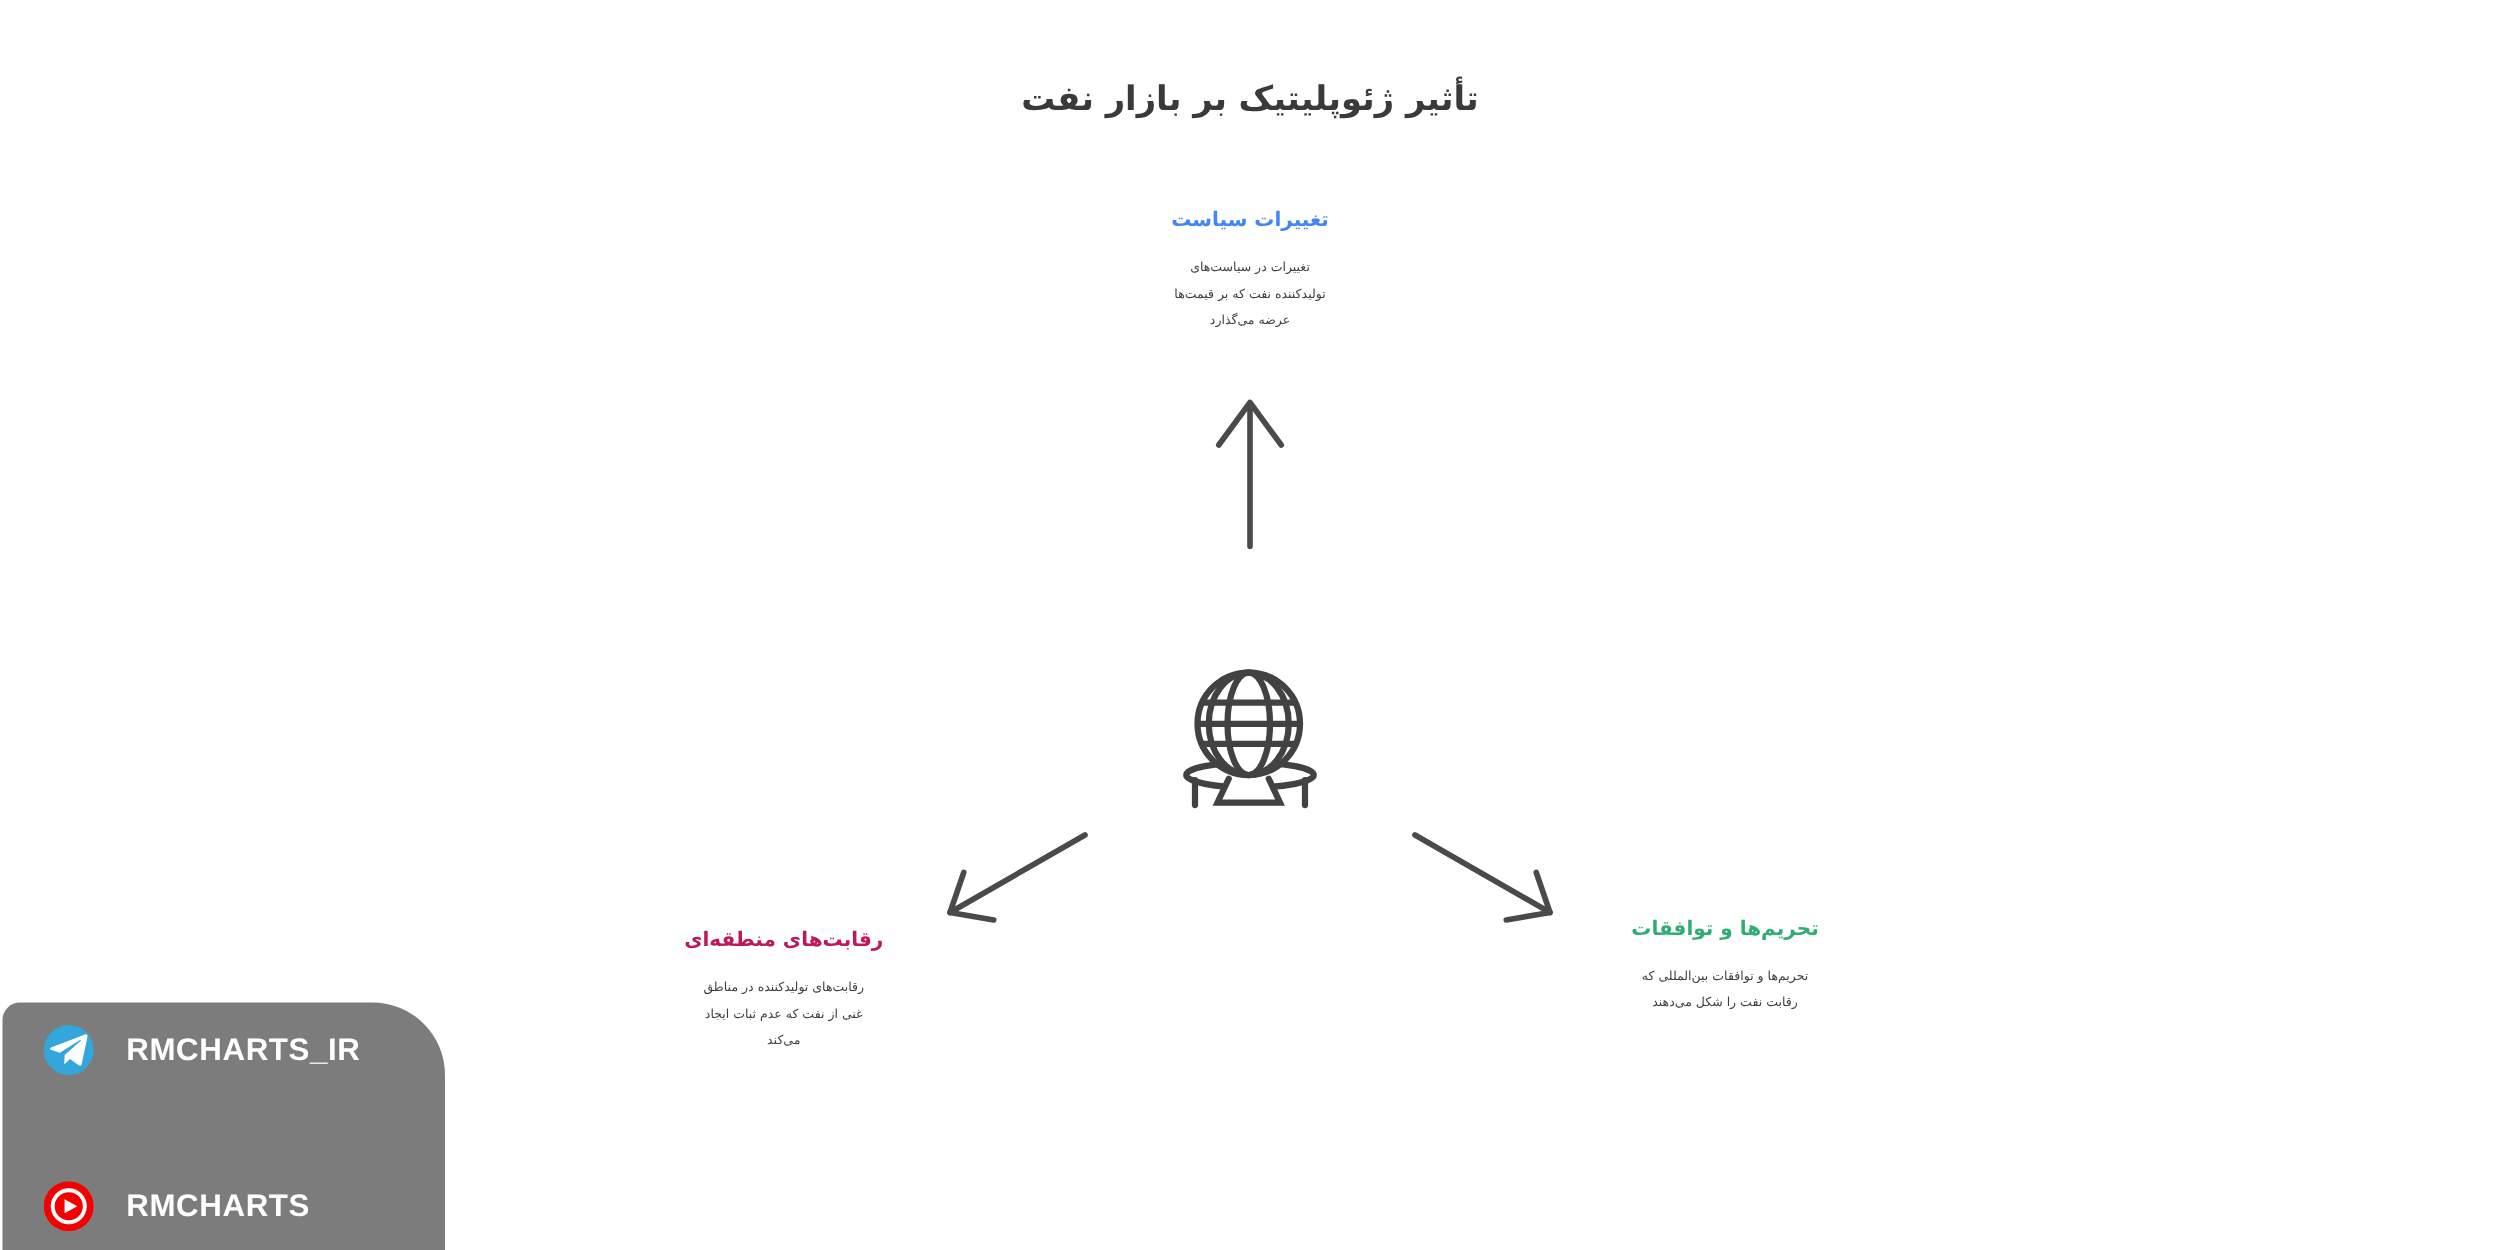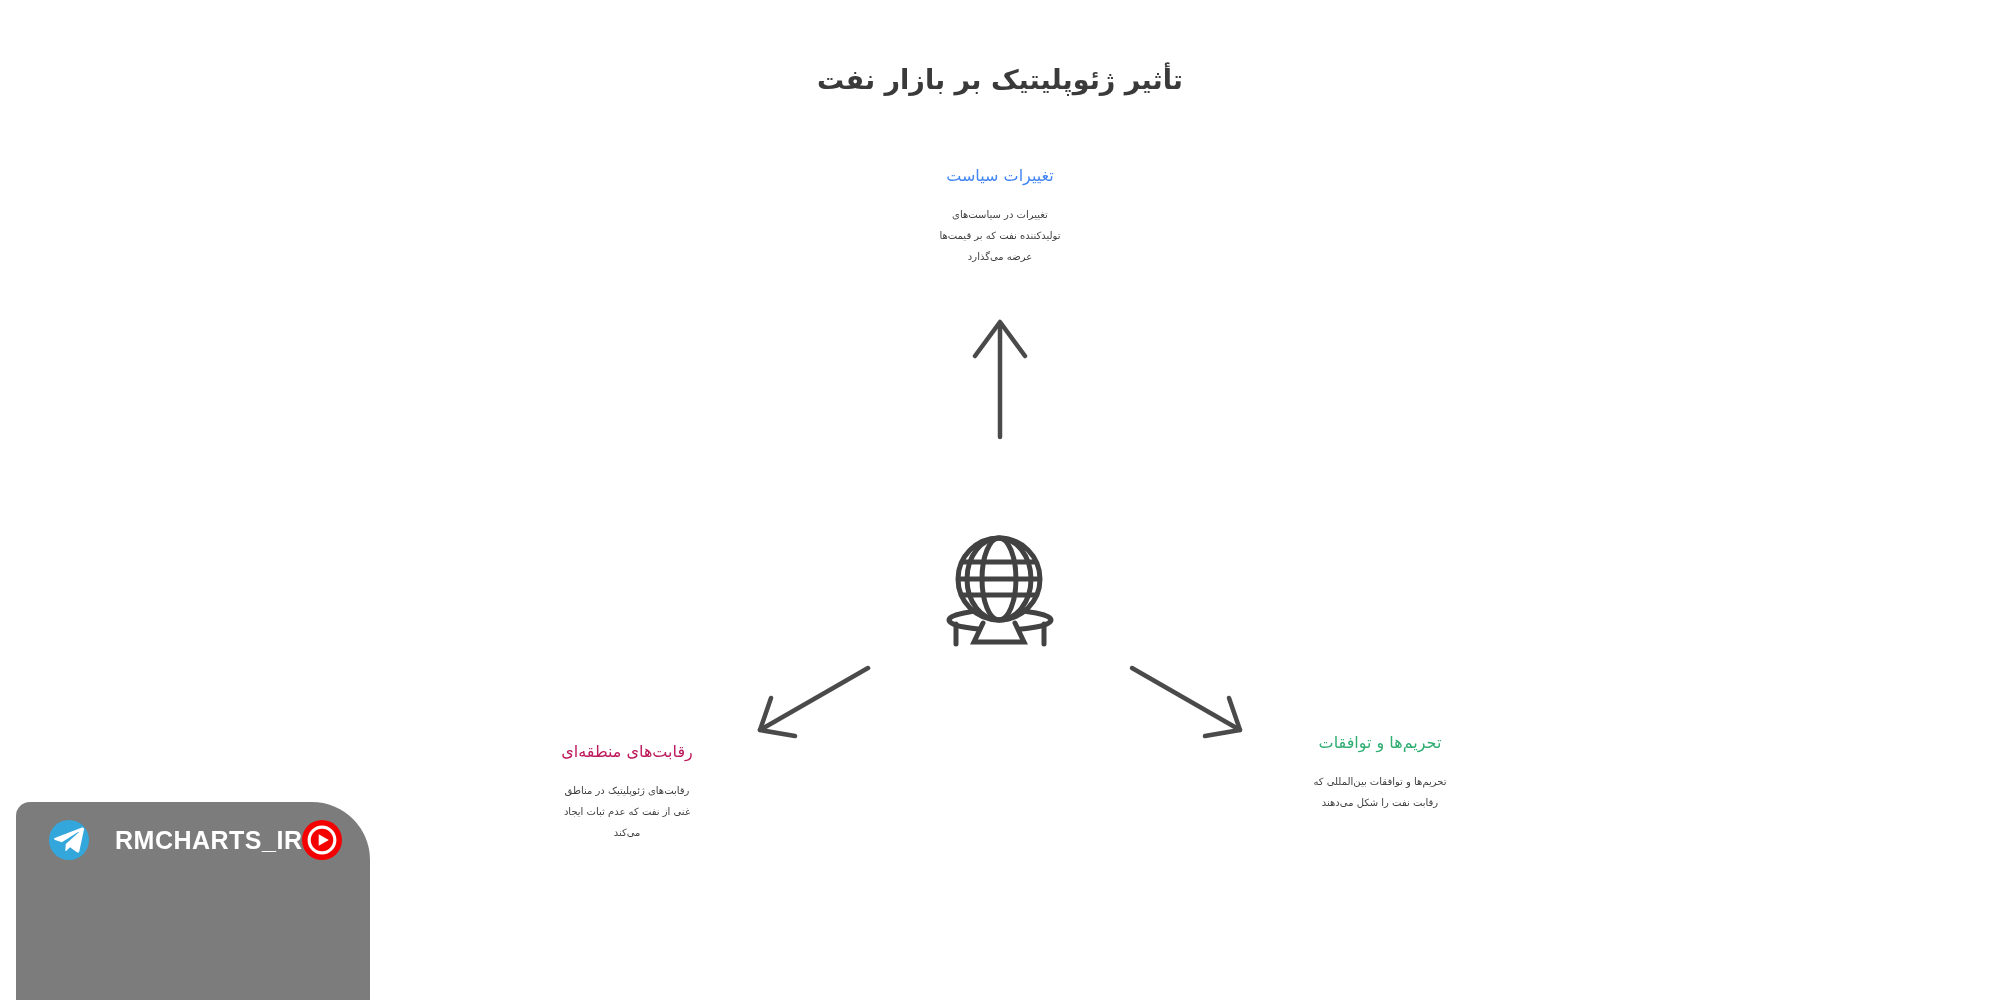--- a/index.html
+++ b/index.html
@@ -8,31 +8,31 @@
     font-family:"DejaVu Sans", sans-serif;overflow:hidden;
   }
   .title{
     position:absolute;left:1000px;top:64px;transform:translateX(-50%);
     margin:0;font-size:27px;font-weight:bold;color:#3a3a3a;white-space:nowrap;
   }
   .node{position:absolute;width:320px;transform:translateX(-50%);text-align:center;}
   .node-top{left:1000px;top:166px;}
   .node-left{left:627px;top:742px;}
   .node-right{left:1380px;top:733px;}
-  .node-heading{font-size:16px;font-weight:normal;margin:0 0 19px 0;white-space:nowrap;}
+  .node-heading{font-size:16px;font-weight:bold;margin:0 0 19px 0;white-space:nowrap;}
   .node-body{font-size:10px;line-height:21px;color:#3f3f3f;}
   .bline{display:block;white-space:nowrap;}
   .abs{position:absolute;}
   svg{display:block;}
   .stroke-art{stroke:#4a4a4a;fill:none;stroke-width:4.5;}
   .globe-art{stroke:#424242;fill:none;stroke-width:5;}
   .badge-panel{
-    position:absolute;left:16px;bottom:0;width:354px;height:198px;
+    position:absolute;left:2px;bottom:0;width:354px;height:198px;
     background:#7c7c7c;border-radius:14px 58px 0 0;box-sizing:border-box;
-    padding:17px 20px 14px 33px;display:flex;justify-content:space-between;
+    padding:17px 20px 14px 33px;display:flex;flex-direction:column;justify-content:space-between;
   }
   .badge-item{display:flex;align-items:center;gap:26px;height:42px;}
   .badge-label{
     font-family:"Liberation Sans", sans-serif;font-weight:bold;font-size:25px;
     color:#ffffff;letter-spacing:0.5px;white-space:nowrap;
   }
 </style>
 </head>
 <body>
 
@@ -45,21 +45,21 @@
     <div class="node-body" dir="rtl">
       <span class="bline">تغییرات در سیاست‌های</span>
       <span class="bline">تولیدکننده نفت که بر قیمت‌ها</span>
       <span class="bline">عرضه می‌گذارد</span>
     </div>
   </section>
 
   <section class="node node-left">
     <div class="node-heading" dir="rtl" style="color: #be185d;">رقابت‌های منطقه‌ای</div>
     <div class="node-body" dir="rtl">
-      <span class="bline">رقابت‌های ژئوپلیتیک در مناطق</span>
+      <span class="bline">رقابت‌های تولیدکننده در مناطق</span>
       <span class="bline">غنی از نفت که عدم ثبات ایجاد</span>
       <span class="bline">می‌کند</span>
     </div>
   </section>
 
   <section class="node node-right">
     <div class="node-heading" dir="rtl" style="color: rgb(47, 174, 114);">تحریم‌ها و توافقات</div>
     <div class="node-body" dir="rtl">
       <span class="bline">تحریم‌ها و توافقات بین‌المللی که</span>
       <span class="bline">رقابت نفت را شکل می‌دهند</span>

